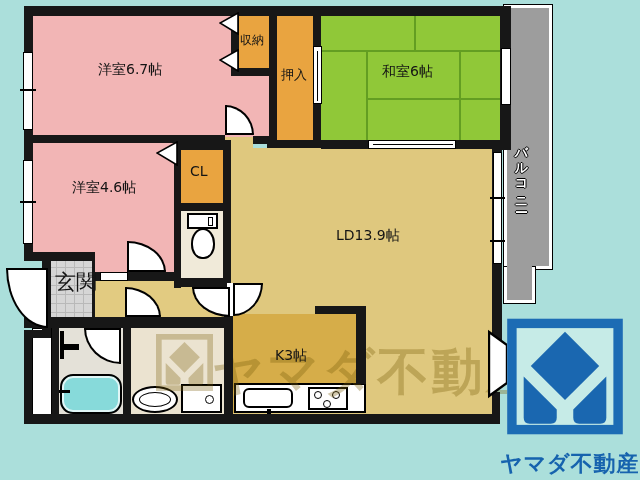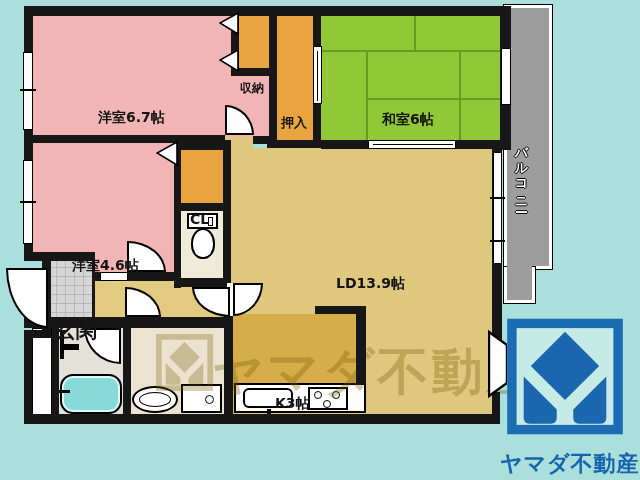--- a/index.html
+++ b/index.html
@@ -5,24 +5,23 @@
   html,body{margin:0;padding:0;}
   #stage{
     position:relative;width:640px;height:480px;overflow:hidden;
     background:#abdfdb;
     font-family:"DejaVu Sans",sans-serif;
   }
   .abs{position:absolute;box-sizing:border-box;}
   .wall{position:absolute;background:#171717;}
   .room{position:absolute;box-sizing:border-box;}
   .label{
-    position:absolute;font-weight:bold;color:#141414;
+    position:absolute;font-weight:normal;color:#141414;
     font-size:13px;line-height:1.1;white-space:nowrap;
     font-family:"DejaVu Sans",sans-serif;
-    margin-top:48px;
   }
   .door{position:absolute;background:#fff;border:2px solid #000;box-sizing:border-box;}
   .win{position:absolute;background:#fff;border:1px solid #000;box-sizing:border-box;}
   .tick{position:absolute;background:#000;}
   .slide{position:absolute;background:#fff;border:1px solid #000;box-sizing:border-box;}
   .tatami-line{position:absolute;background:#639e22;}
   .speck{background-image:radial-gradient(rgba(0,0,0,.10) 1px,transparent 1.3px);background-size:6px 6px;}
   .genkan-tile{
     background-color:#d6d6d6;
     background-image:linear-gradient(#b9b9b9 1px,transparent 1px),
@@ -196,21 +195,21 @@
   </svg>
   <svg class="abs" style="left:156px;top:141px;" width="22" height="25" viewBox="0 0 22 25">
     <polygon points="21,1 21,24 1,12" fill="#fff" stroke="#000" stroke-width="1.6"></polygon>
   </svg>
 
   <svg class="abs" style="left:488px;top:328px;" width="24" height="72" viewBox="0 0 24 72">
     <polygon points="1,4 19,17 19,55 1,68" fill="#fff" stroke="#000" stroke-width="2.4"></polygon>
   </svg>
 
   <div class="label" style="left:98px;top:62px;font-size:14px;">洋室6.7帖</div>
-  <div class="label" style="left:72px;top:210px;font-size:14px;">洋室4.6帖</div>
+  <div class="label" style="left:72px;top:180px;font-size:14px;">洋室4.6帖</div>
   <div class="label" style="left:382px;top:64px;font-size:14px;">和室6帖</div>
   <div class="label" style="left:240px;top:34px;font-size:12px;">収納</div>
   <div class="label" style="left:281px;top:68px;font-size:13px;">押入</div>
   <div class="label" style="left:190px;top:164px;font-size:14px;">CL</div>
   <div class="label" style="left:55px;top:271px;font-size:21px;">玄関</div>
   <div class="label" style="left:336px;top:228px;font-size:14px;">LD13.9帖</div>
   <div class="label" style="left:275px;top:348px;font-size:14px;">K3帖</div>
 
   <svg class="abs" style="left:506px;top:313px;" width="118" height="127" viewBox="0 0 100 100">
     <rect x="1" y="1" width="98" height="98" fill="#c6ebe7"></rect>

